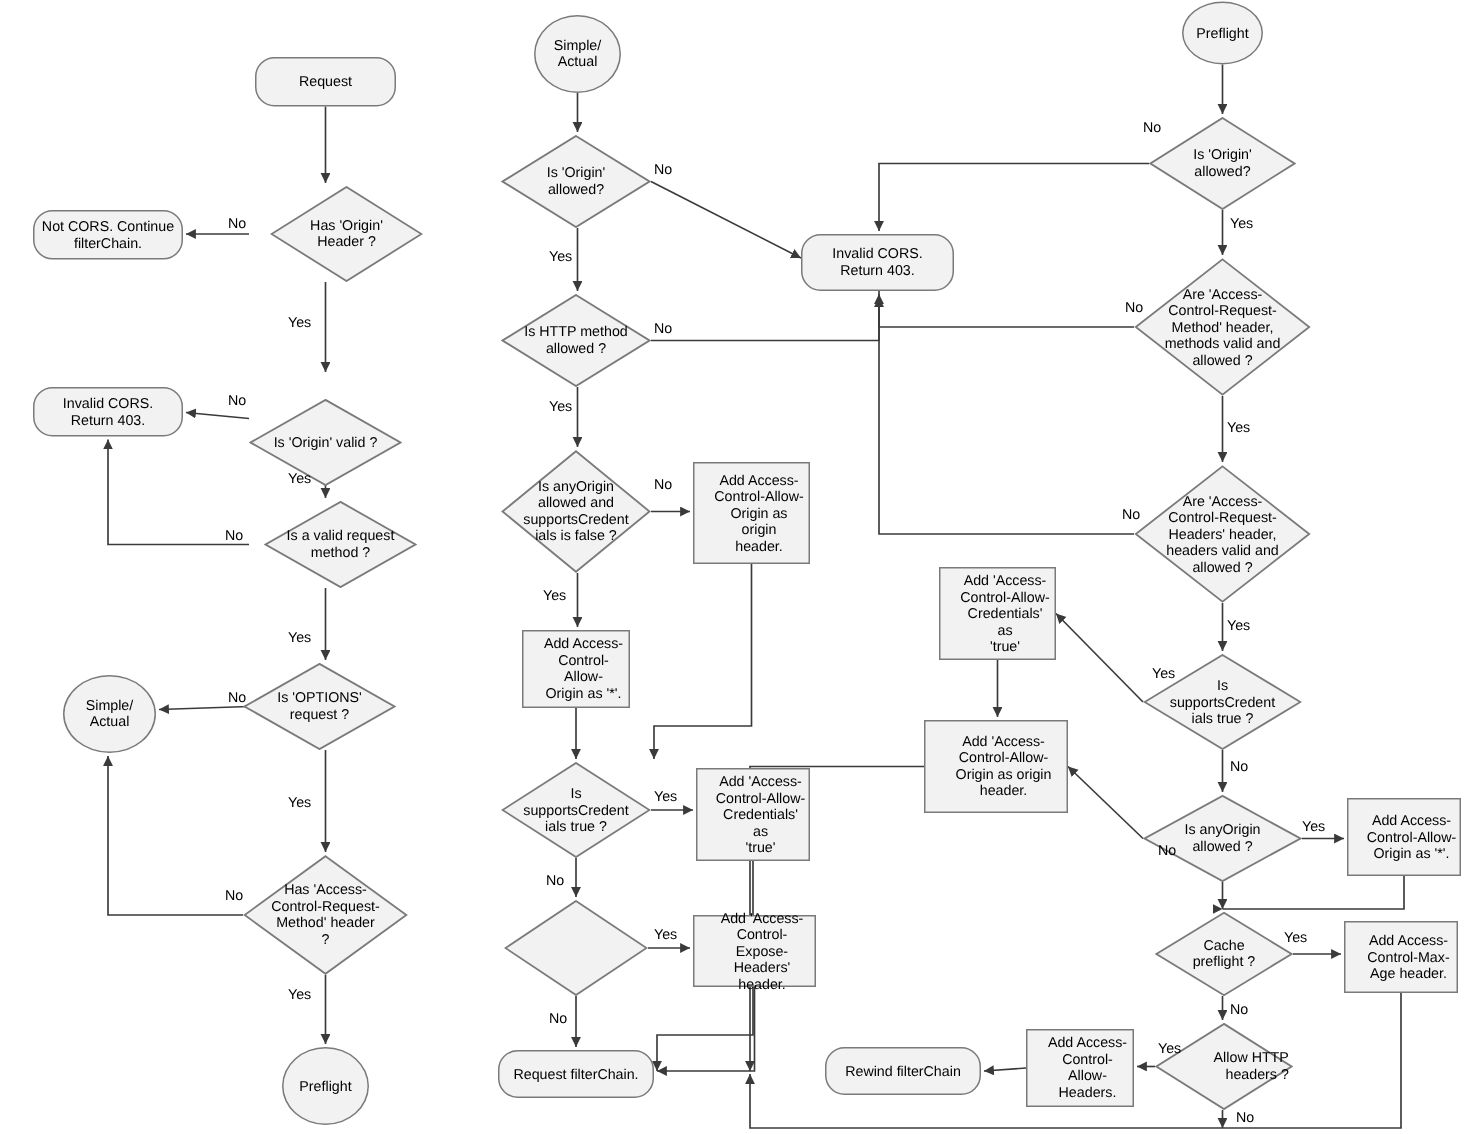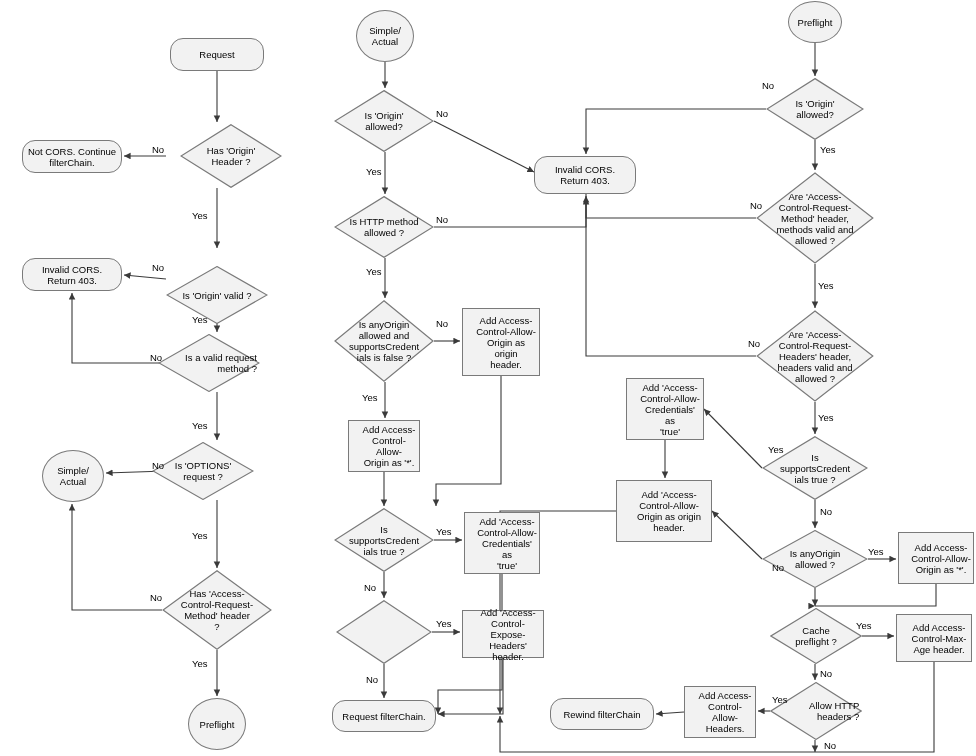--- a/index.html
+++ b/index.html
@@ -128,25 +128,25 @@
           <polygon points="50,1 99,50 50,99 1,50" fill="#f2f2f2" stroke="#7a7a7a" stroke-width="1.2" vector-effect="non-scaling-stroke"></polygon>
         </svg><div class="dmd-label">Has 'Origin'
 Header ?</div></div>
       <div class="node round" style="left: 22px; top: 140px; width: 100px; height: 33px;"><span>Not CORS. Continue
 filterChain.</span></div>
       <div class="node diamond" style="left: 166px; top: 266px; width: 102px; height: 58px;"><svg class="dmd-shape" viewBox="0 0 100 100" preserveAspectRatio="none">
           <polygon points="50,1 99,50 50,99 1,50" fill="#f2f2f2" stroke="#7a7a7a" stroke-width="1.2" vector-effect="non-scaling-stroke"></polygon>
         </svg><div class="dmd-label">Is 'Origin' valid ?</div></div>
       <div class="node round" style="left: 22px; top: 258px; width: 100px; height: 33px;"><span>Invalid CORS.
 Return 403.</span></div>
-      <div class="node diamond" style="left: 158px; top: 334px; width: 102px; height: 58px; text-align: right;"><svg class="dmd-shape" viewBox="0 0 100 100" preserveAspectRatio="none">
+      <div class="node diamond" style="left: 176px; top: 334px; width: 102px; height: 58px;"><svg class="dmd-shape" viewBox="0 0 100 100" preserveAspectRatio="none">
           <polygon points="50,1 99,50 50,99 1,50" fill="#f2f2f2" stroke="#7a7a7a" stroke-width="1.2" vector-effect="non-scaling-stroke"></polygon>
         </svg><div class="dmd-label">Is a valid request
 method ?</div></div>
-      <div class="node diamond" style="left: 152px; top: 442px; width: 102px; height: 58px;"><svg class="dmd-shape" viewBox="0 0 100 100" preserveAspectRatio="none">
+      <div class="node diamond" style="left: 162px; top: 442px; width: 102px; height: 58px;"><svg class="dmd-shape" viewBox="0 0 100 100" preserveAspectRatio="none">
           <polygon points="50,1 99,50 50,99 1,50" fill="#f2f2f2" stroke="#7a7a7a" stroke-width="1.2" vector-effect="non-scaling-stroke"></polygon>
         </svg><div class="dmd-label">Is 'OPTIONS'
 request ?</div></div>
       <div class="node ellipse" style="left: 42px; top: 450px; width: 62px; height: 52px;"><span>Simple/
 Actual</span></div>
       <div class="node diamond" style="left: 162px; top: 570px; width: 110px; height: 80px; align-items: center;"><svg class="dmd-shape" viewBox="0 0 100 100" preserveAspectRatio="none">
           <polygon points="50,1 99,50 50,99 1,50" fill="#f2f2f2" stroke="#7a7a7a" stroke-width="1.2" vector-effect="non-scaling-stroke"></polygon>
         </svg><div class="dmd-label">Has 'Access-
 Control-Request-
 Method' header

